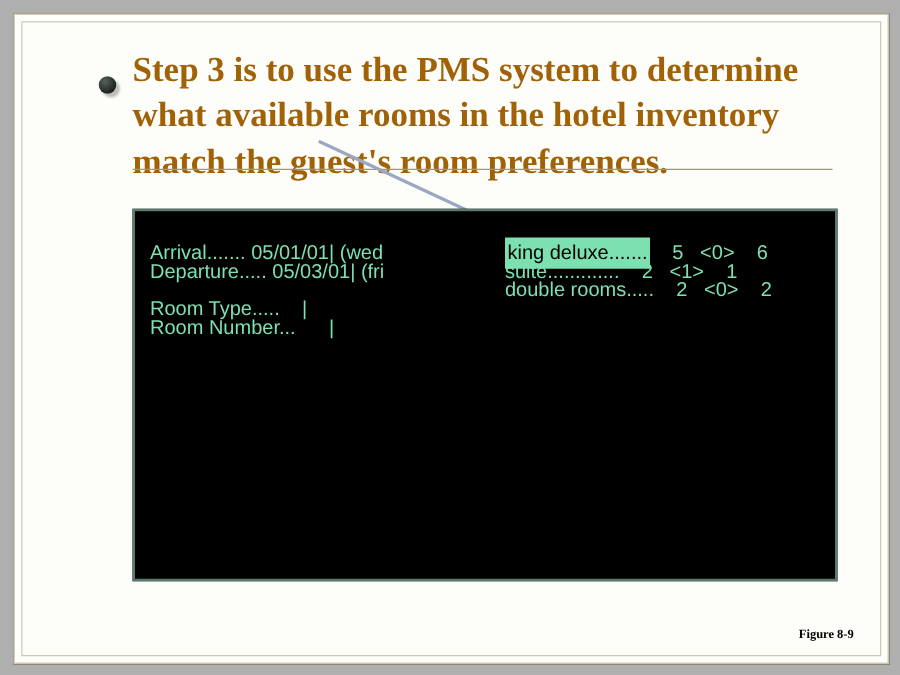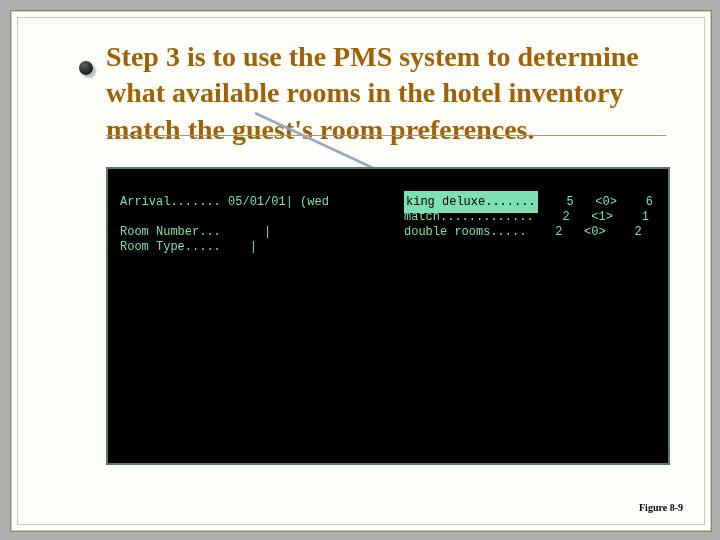--- a/index.html
+++ b/index.html
@@ -3,21 +3,21 @@
 <meta charset="utf-8">
 <style>
   html,body{margin:0;padding:0;width:720px;height:540px;background:#afafaf;font-family:Georgia,"Times New Roman",serif;overflow:hidden}
   .slide{position:absolute;left:10px;top:10px;width:700px;height:520px;background:#fdfdf9;border:1px solid #8b8675;box-shadow:inset 0 0 0 1px #d2cdbc}
   .slide:before{content:"";position:absolute;left:6px;top:6px;right:6px;bottom:6px;border:1px solid #cfcab6}
   .title-block{position:absolute;left:95px;top:28px;width:560px;font-size:28px;font-weight:bold;color:#a16207;line-height:1.3}
   .title-underline{position:absolute;left:95px;top:124px;width:560px;height:1px;background:#9e9780}
   .bullet{position:absolute;left:66px;top:48px;width:18px;height:18px}
   .bullet:before{content:"";position:absolute;left:2px;top:2px;width:14px;height:14px;border-radius:50%;background:radial-gradient(circle at 35% 30%,#56625c,#1d221f 70%);box-shadow:3px 3px 2px rgba(0,0,0,.25)}
   .terminal-wrap{position:absolute;left:95px;top:156px;width:560px;height:294px;background:#000;border:2px solid #5a7a6e}
-  .term{position:absolute;inset:6px;font-family:Liberation Mono, monospace;font-size:12px;line-height:15px;color:#7de0b0}
+  .term{position:absolute;inset:6px;font-family:Liberation Sans, sans-serif;font-size:16px;line-height:15px;color:#7de0b0}
   .row{white-space:pre}
   .hl{background:#7de0b0;color:#000;padding:4px 2px}
   .left-pane{position:absolute;left:6px;top:20px}
   .right-pane{position:absolute;left:290px;top:20px}
   .fig-label{position:absolute;right:28px;bottom:18px;font-family:"Times New Roman",serif;font-size:10px;font-weight:bold}
   
   .arrow{position:absolute;left:240px;top:98px;width:160px;height:80px;pointer-events:none}
   .arrow svg{width:100%;height:100%}
 </style>
 </head>
@@ -36,27 +36,28 @@
         </marker>
       </defs>
       <line x1="4" y1="4" x2="150" y2="72" stroke="#9aa7c2" stroke-width="2.5" marker-end="url(#ah)"></line>
     </svg>
   </div>
 
   <div class="terminal-wrap">
     <div class="term">
       <div class="left-pane">
         <div class="row"><span>Arrival.......</span> <span>05/01/01</span>| <span>(wed</span></div>
+        <div class="row"><span>Departure.....</span> <span>05/03/01</span>| <span>(fri</span></div>
         <div class="row">&nbsp;</div>
+        <div class="row"><span>Room Type.....</span>    |</div>
         <div class="row"><span>Room Number...</span>      |</div>
-        <div class="row"><span>Room Type.....</span>    |</div>
       </div>
 
       <div class="right-pane" id="avail">
           <div class="row"><span class="hl">king deluxe.......</span>    5   &lt;0&gt;    6</div>
-          <div class="row"><span>match.............</span>    2   &lt;1&gt;    1</div>
+          <div class="row"><span>suite.............</span>    2   &lt;1&gt;    1</div>
           <div class="row"><span>double rooms.....</span>    2   &lt;0&gt;    2</div>
         </div>
     </div>
   </div>
 
   <div class="fig-label">Figure 8-9</div>
 </div>
 
 </body></html>

